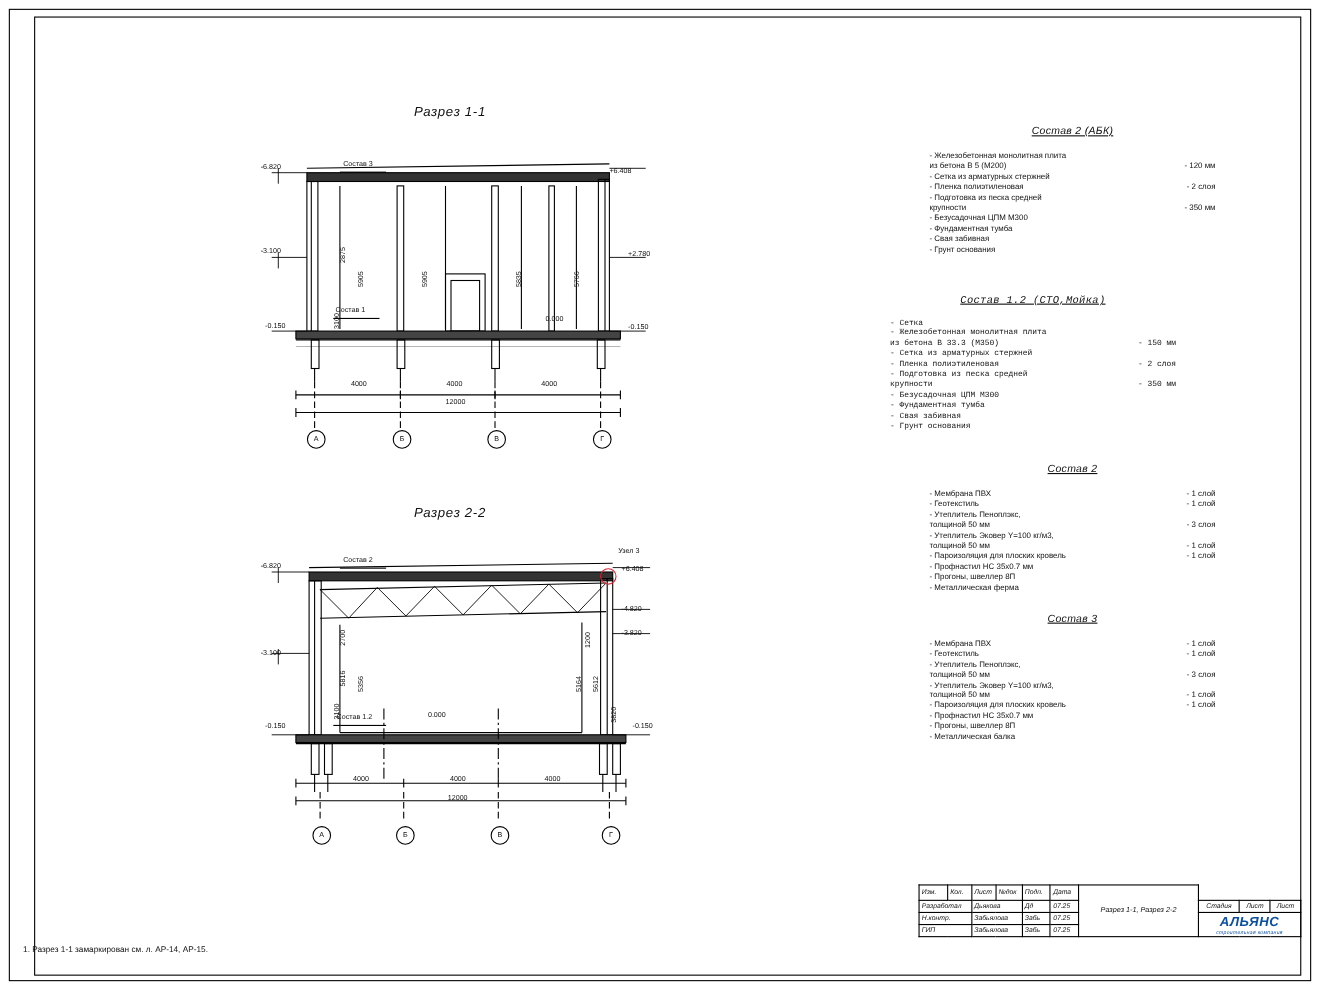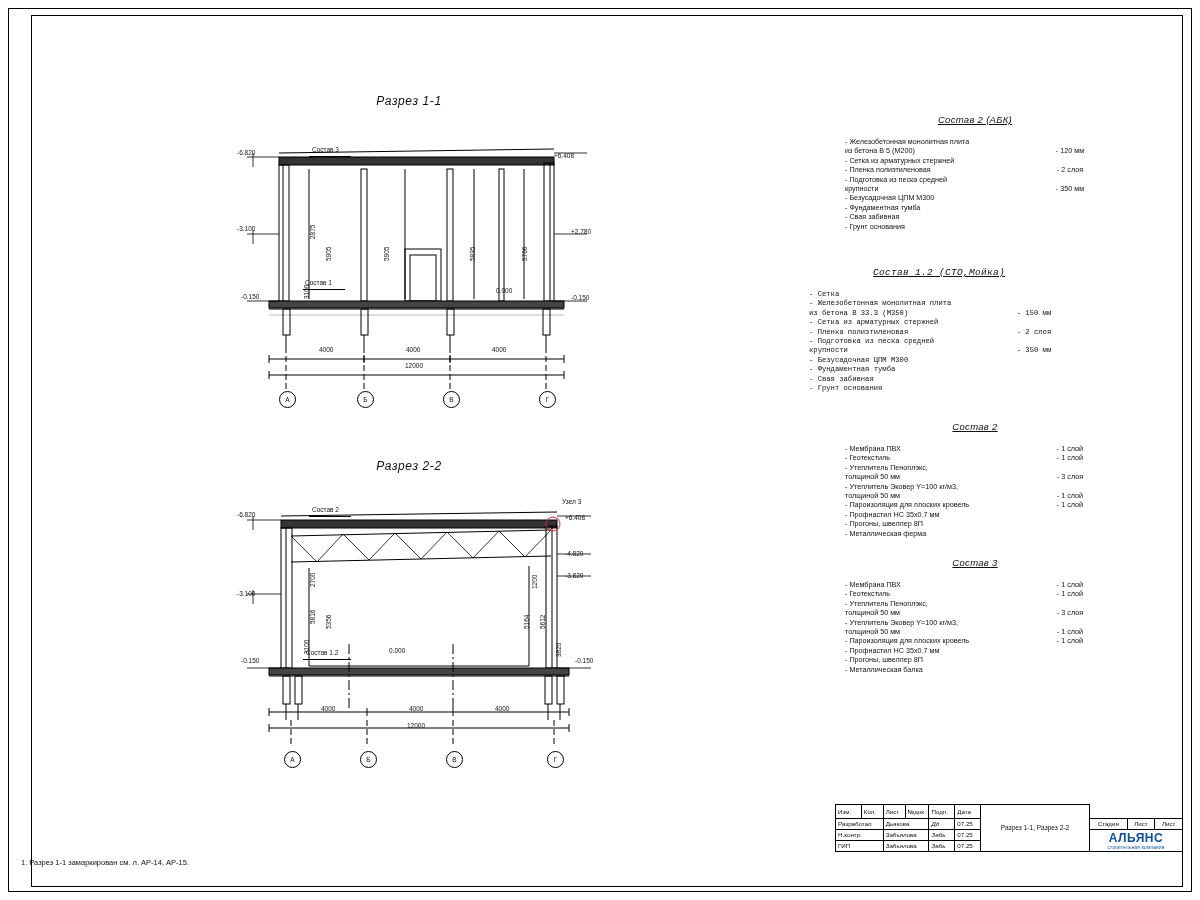--- a/index.html
+++ b/index.html
@@ -4,29 +4,29 @@
 <style>
   html,body{margin:0;padding:0;background:#ffffff;}
   body{width:1200px;height:900px;position:relative;overflow:hidden;
        font-family:"Liberation Sans", sans-serif;color:#111;}
   .sheet{position:absolute;left:8px;top:8px;width:1184px;height:884px;border:1px solid #000;box-sizing:border-box;}
   .frame-inner{position:absolute;left:22px;top:6px;width:1152px;height:872px;border:1px solid #000;box-sizing:border-box;}
   .abs{position:absolute;}
   .sec-title{font-size:12px;font-style:italic;letter-spacing:.6px;text-align:center;}
   .spec-title{font-size:9.5px;font-style:italic;text-decoration:underline;text-align:center;letter-spacing:.3px;}
   .spec-line{font-size:7.2px;line-height:9.4px;white-space:nowrap;}
-  .spec-val{font-size:7.2px;line-height:9.4px;text-align:center;width:70px;}
+  .spec-val{font-size:7.2px;line-height:9.4px;text-align:right;width:70px;}
   .spec-row{display:flex;justify-content:space-between;}
   .dim{font-size:6.5px;}
   .dimv{font-size:6.5px;transform:rotate(-90deg);transform-origin:left top;white-space:nowrap;}
   .lbl{font-size:6.5px;white-space:nowrap;}
   .note{font-size:7.5px;line-height:11px;}
   .stamp{position:absolute;left:822px;top:795px;width:352px;height:82px;}
   .stamp table{border-collapse:collapse;font-size:6.2px;}
-  .stamp td{border:1px solid #000;padding:0 2px;height:11px;box-sizing:border-box;overflow:hidden;white-space:nowrap;}
+  .stamp td{border:1px solid #000;padding:0 2px;height:11px;box-sizing:border-box;overflow:hidden;white-space:nowrap;font-style:italic;}
   svg{display:block;}
   .lineH{position:absolute;background:#000;height:1px;}
   .circ{position:absolute;border:1px solid #000;border-radius:50%;width:15px;height:15px;font-size:6.5px;
         display:flex;align-items:center;justify-content:center;}
   .logo-txt{font-size:12px;font-weight:bold;letter-spacing:.5px;color:#0a4fa0;}
   .logo-sub{font-size:4.6px;color:#0a4fa0;letter-spacing:.3px;}
 </style>
 </head>
 <body>
 

